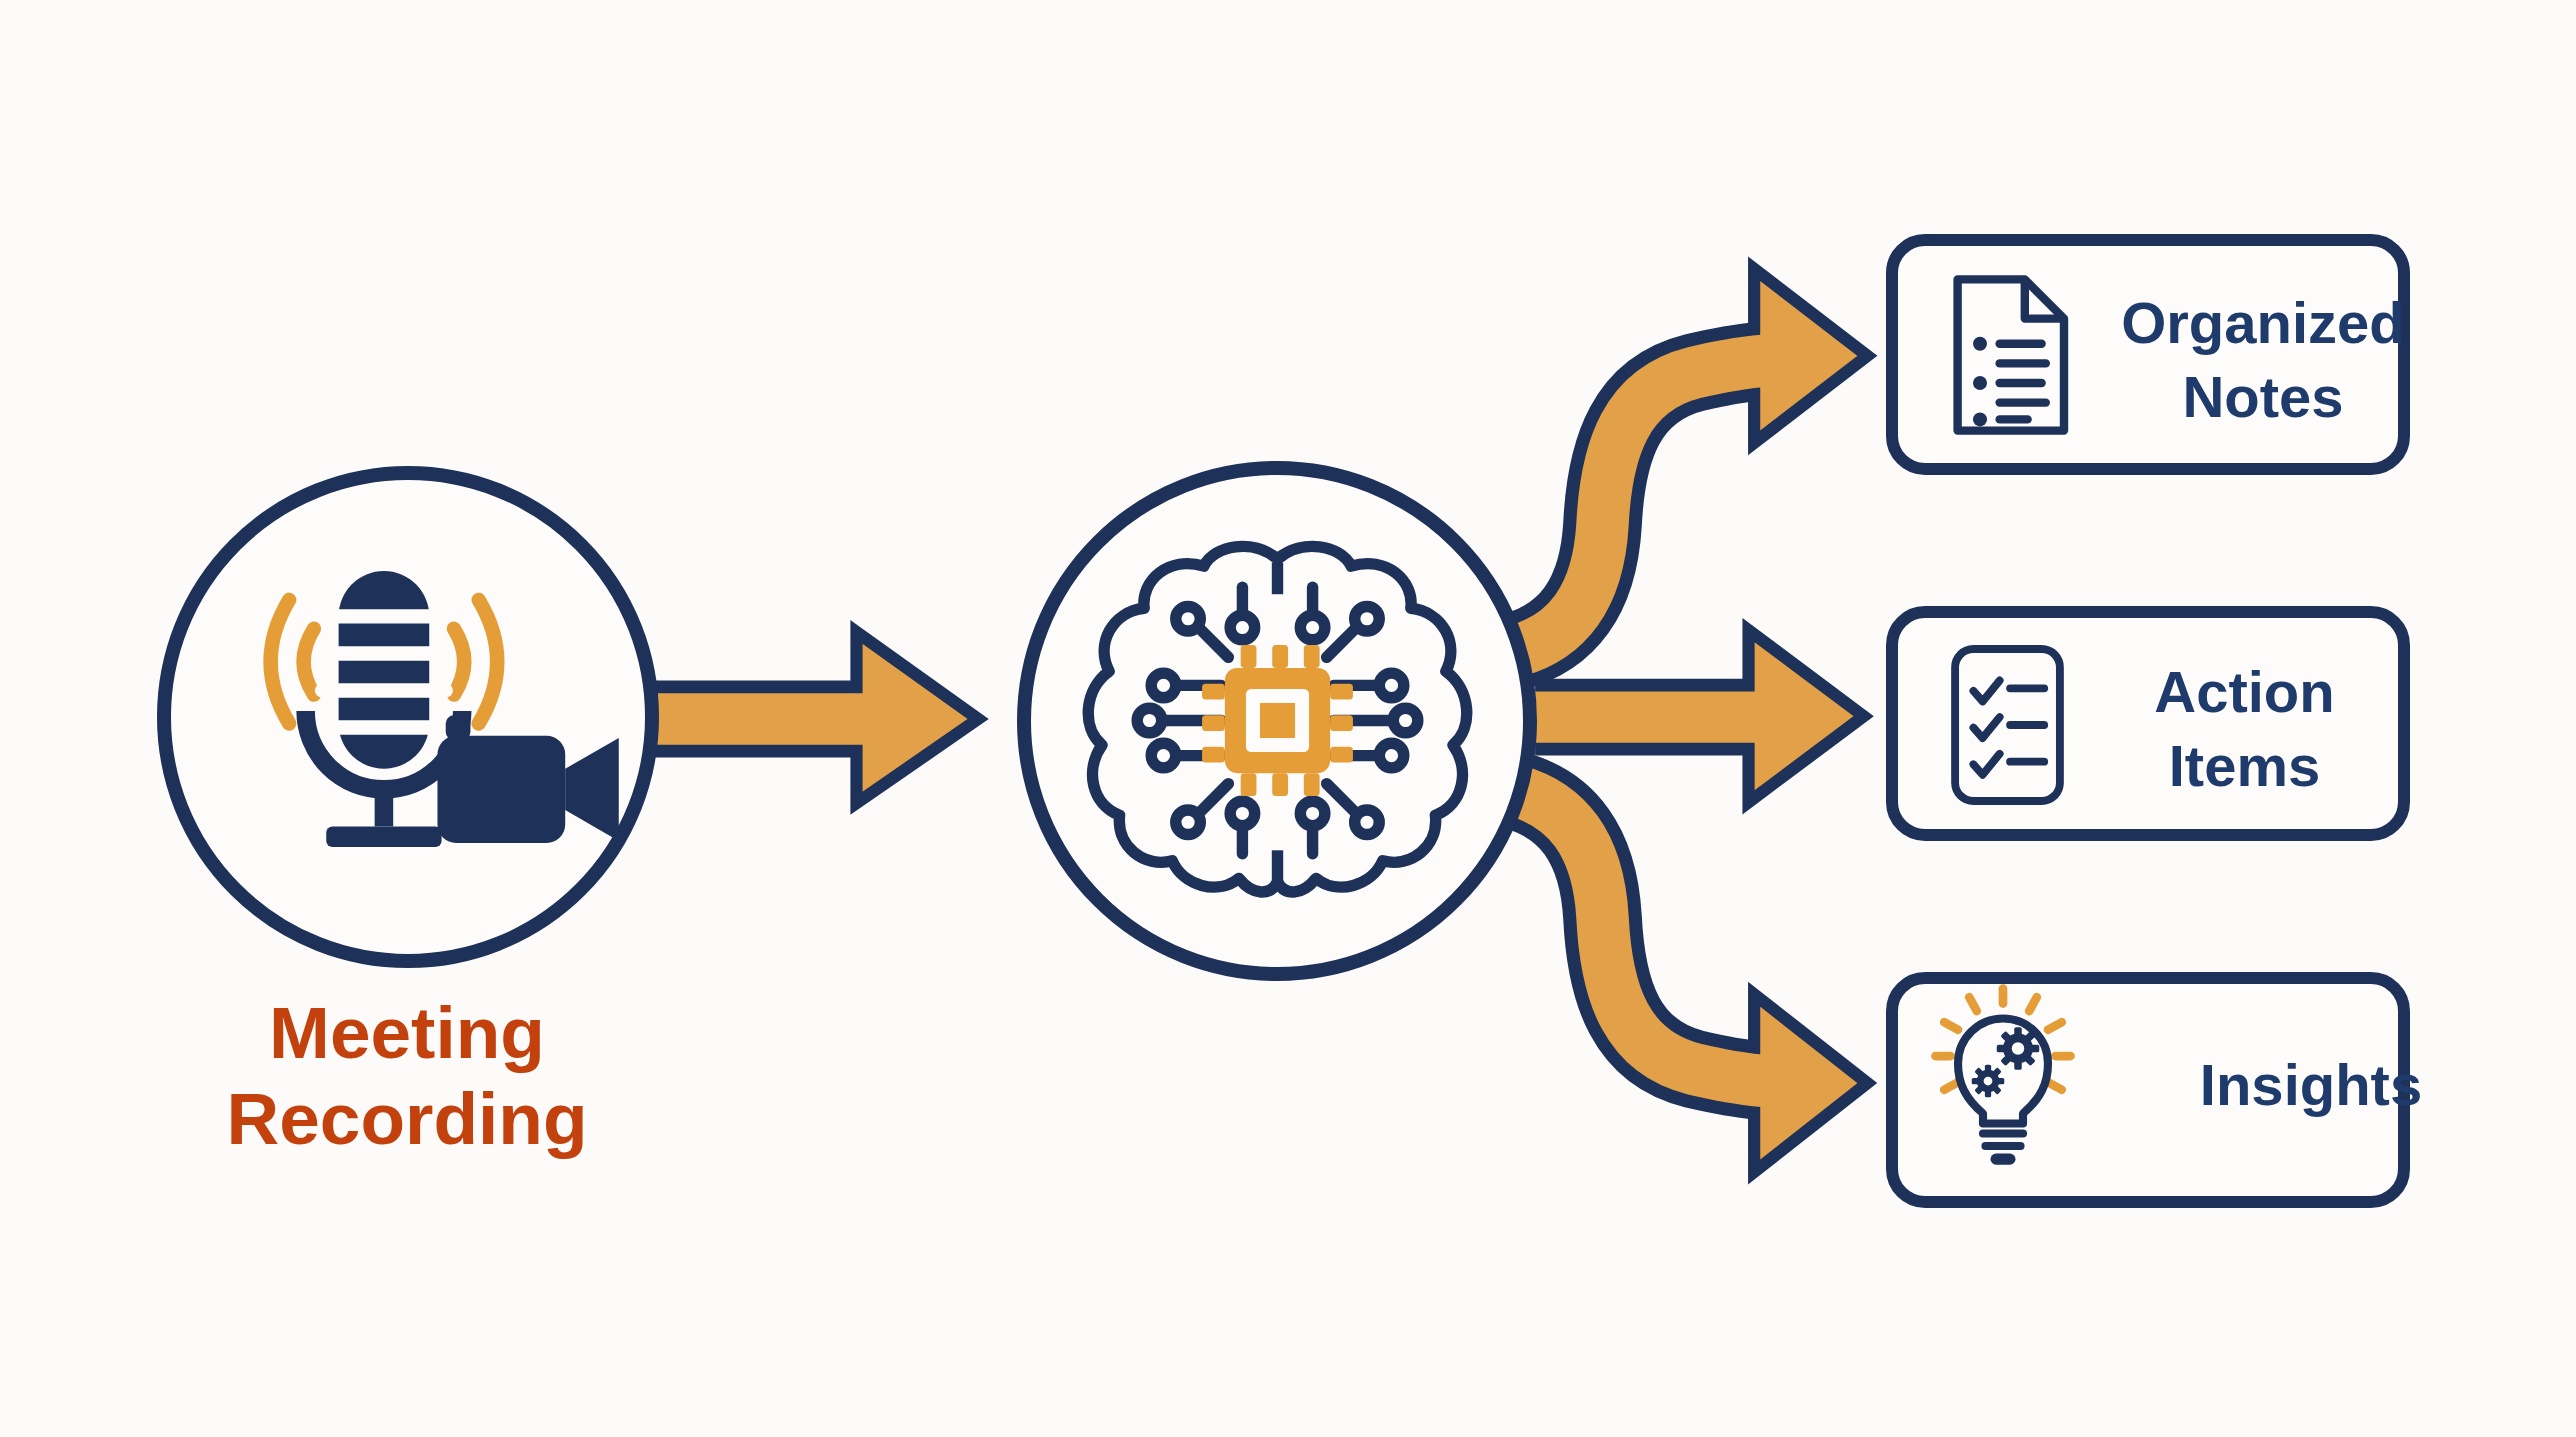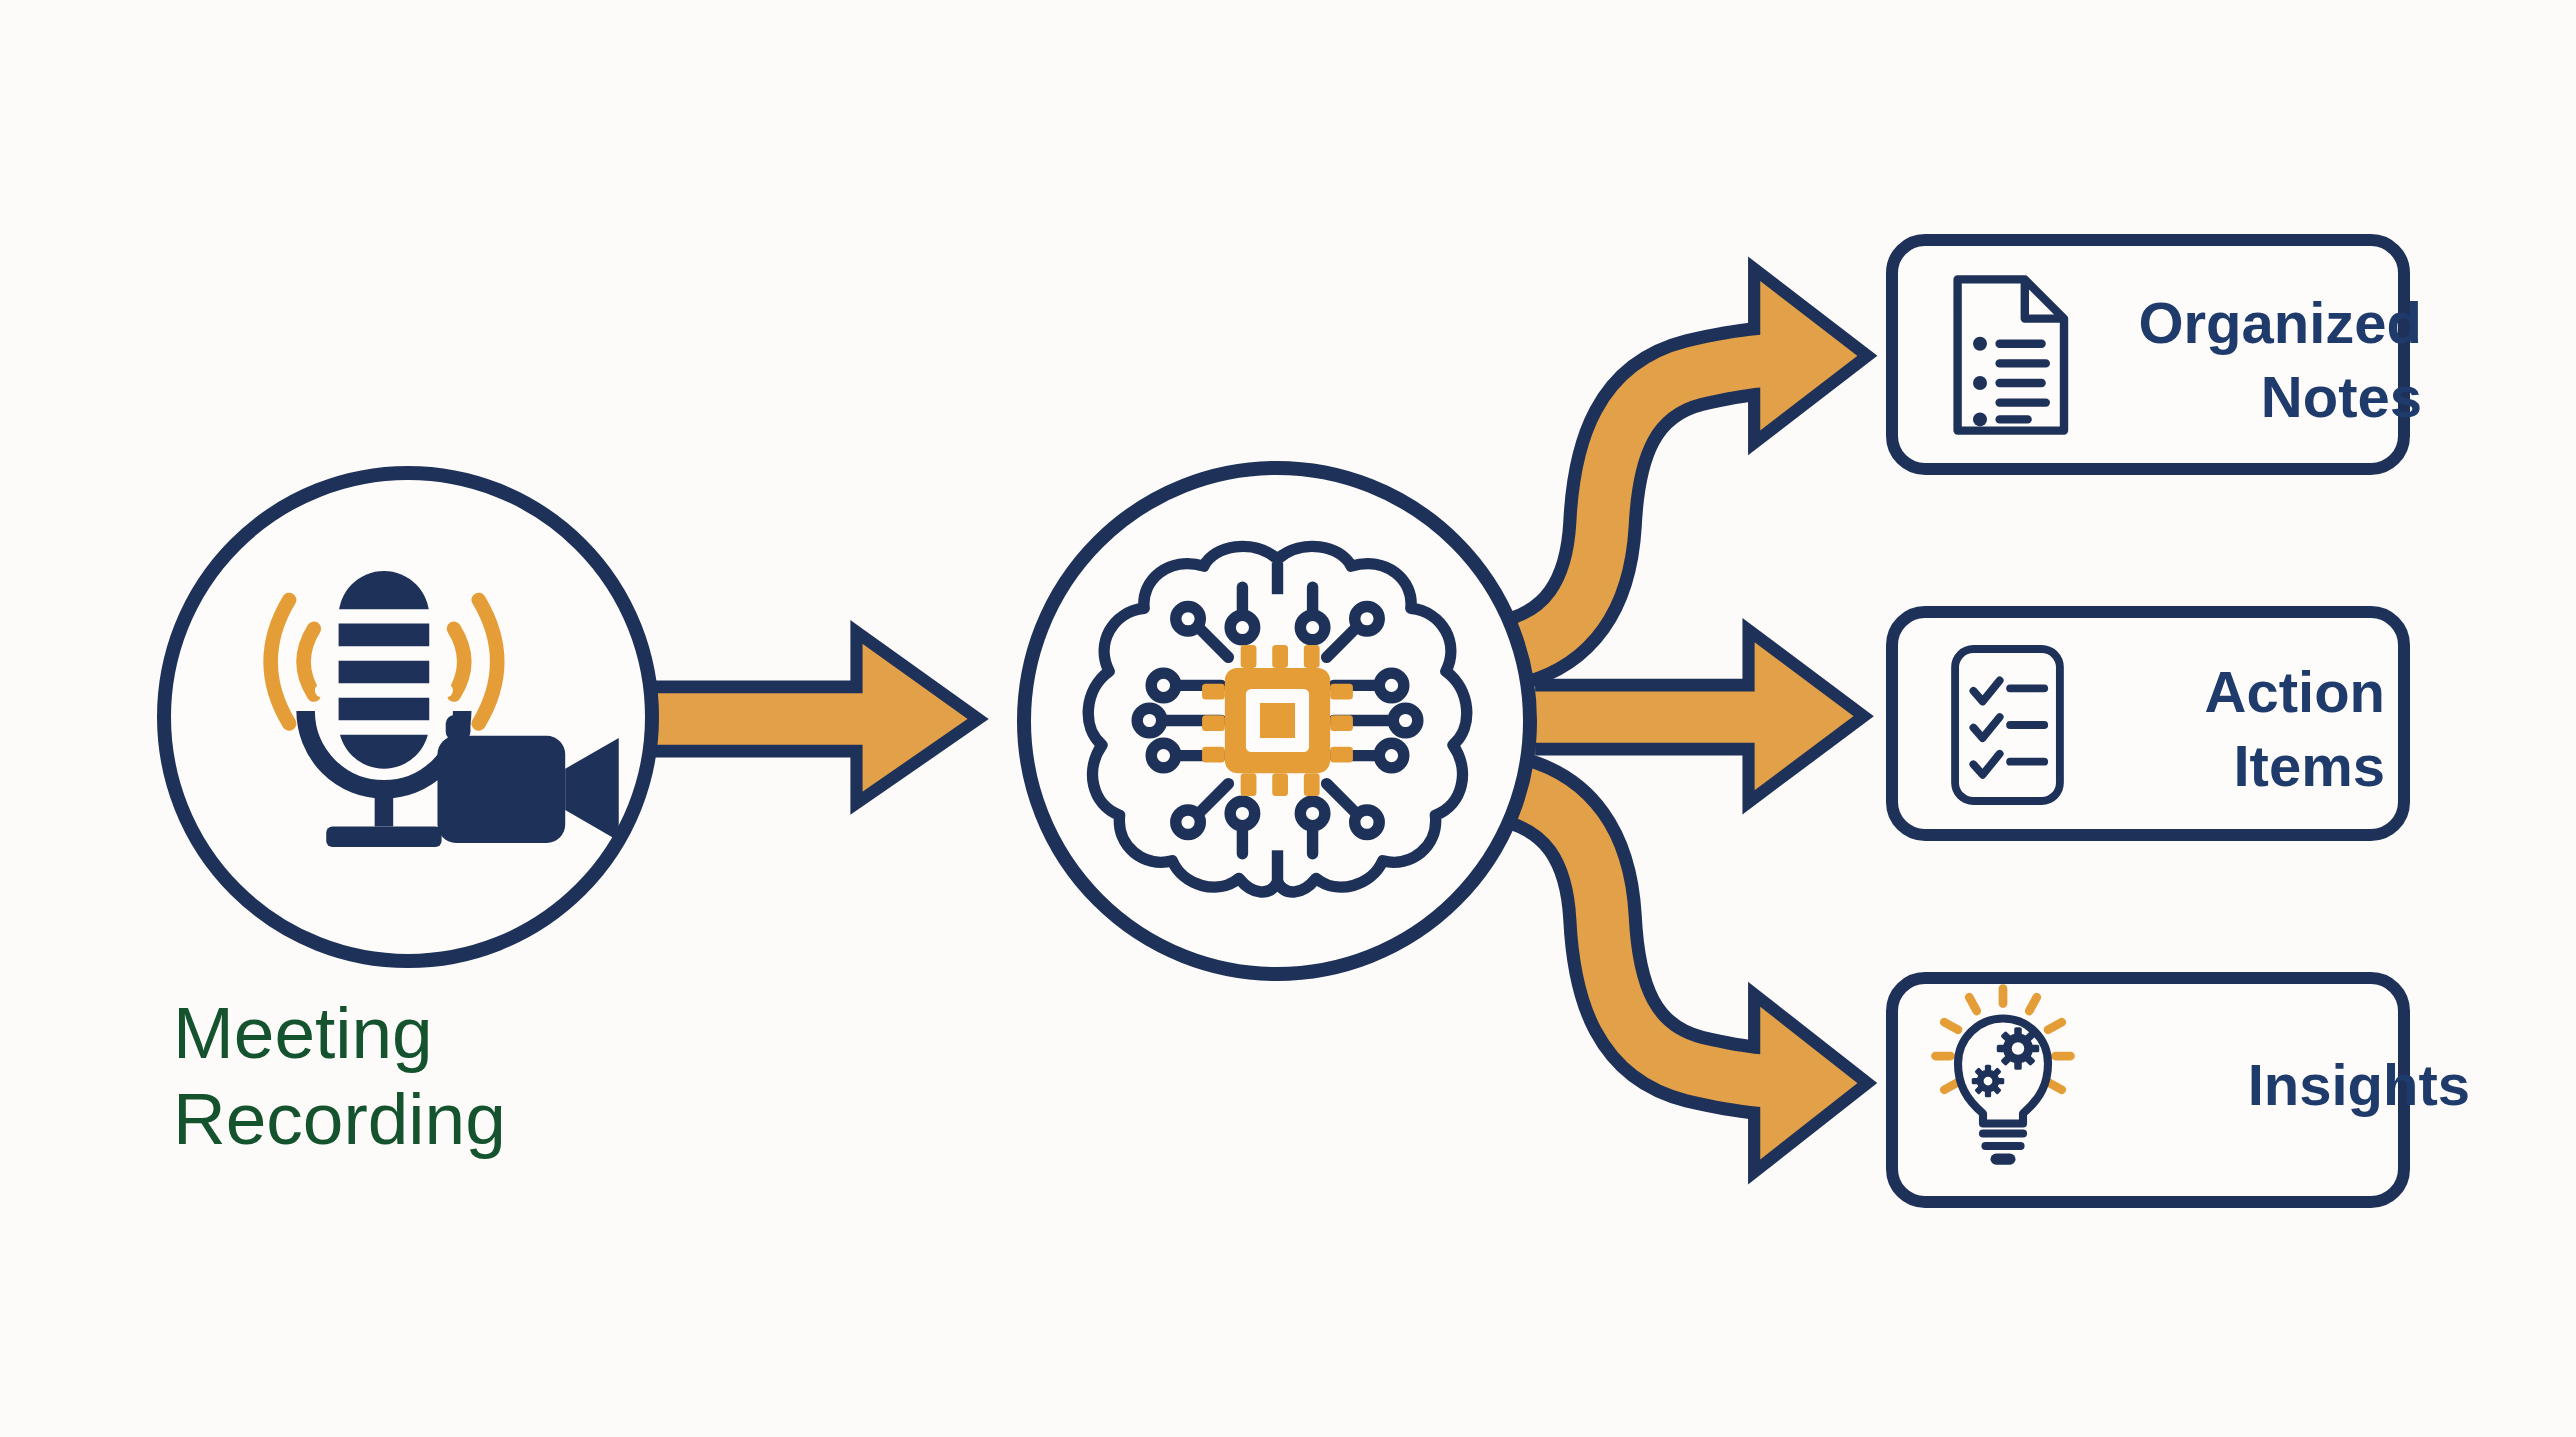--- a/index.html
+++ b/index.html
@@ -20,33 +20,33 @@
   }
   .out-box{
     position:absolute;
     border:12px solid #1e3158;
     border-radius:39px;
     background:#fdfcfa;
     box-sizing:border-box;
   }
   .node-label{
     position:absolute;
-    color:#14532d;
-    font-weight:400;
+    color:#c2410c;
+    font-weight:700;
     font-size:73px;
     line-height:1.18;
-    text-align:left;
+    text-align:center;
   }
   .box-label{
     position:absolute;
     color:#1f3b6b;
     font-weight:700;
     font-size:58px;
     line-height:1.28;
-    text-align:right;
+    text-align:center;
   }
   svg{display:block;}
 </style>
 </head>
 <body>
 
 <div class="canvas">
 
   <svg class="abs" style="left:0;top:0;" width="2576" height="1438" viewBox="0 0 2752 1536">
 

